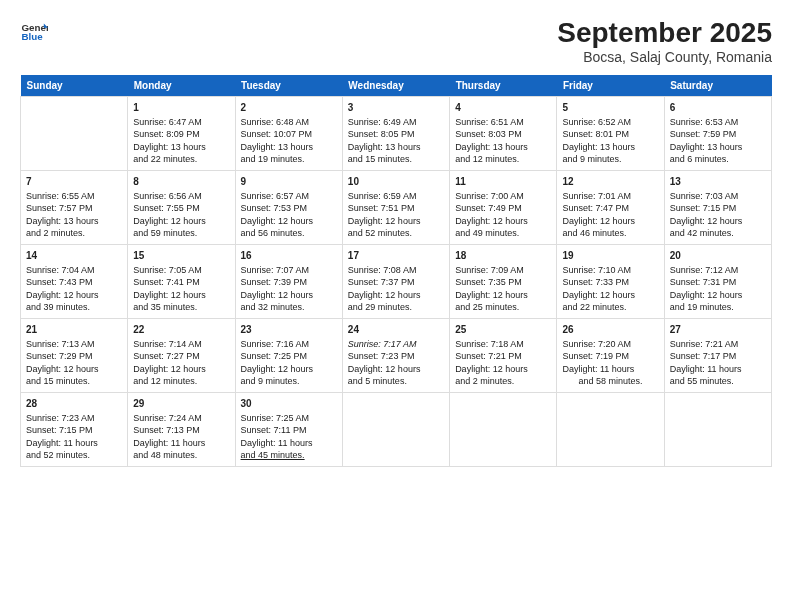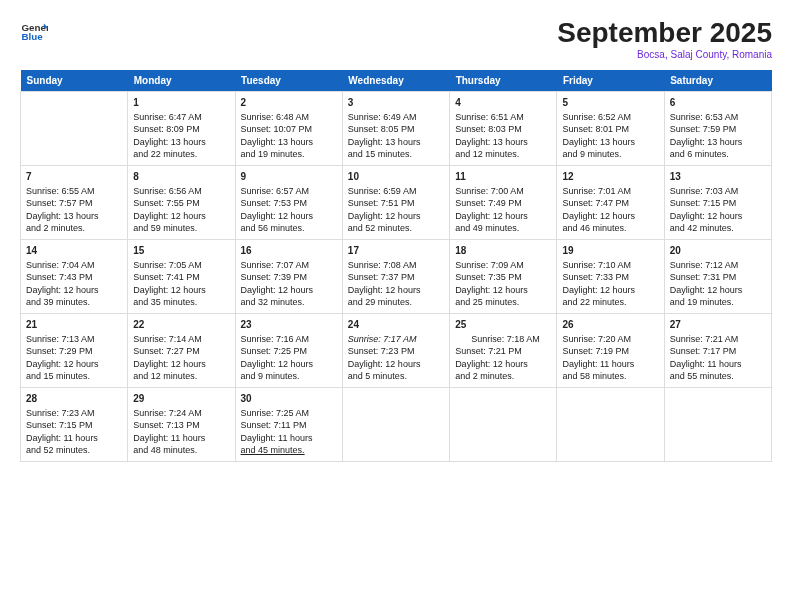--- a/index.html
+++ b/index.html
@@ -33,22 +33,22 @@
     .title-block {
       text-align: right;
     }
     .main-title {
       font-size: 28px;
       font-weight: bold;
       color: #222;
       line-height: 1.1;
     }
     .subtitle {
-      font-size: 10px;
-      color: #6d28d9;
+      font-size: 14px;
+      color: #404040;
     }
     table {
       width: 100%;
       border-collapse: collapse;
       font-size: 9.5px;
     }
     thead tr th {
       background: #1565c0;
       color: #fff;
       text-align: left;
@@ -278,31 +278,31 @@
           </td>
           <td>
             <span class="day-num">24</span>
             <span style="display: block; font-style: italic;">Sunrise: 7:17 AM</span>
             <span style="display: block;">Sunset: 7:23 PM</span>
             <span style="display: block;">Daylight: 12 hours</span>
             <span style="display: block;">and 5 minutes.</span>
           </td>
           <td>
             <span class="day-num">25</span>
-            <span style="display: block; margin-left: 16px;">Sunrise: 7:18 AM</span>
+            <span style="display: block;">Sunrise: 7:18 AM</span>
             <span style="display: block;">Sunset: 7:21 PM</span>
             <span style="display: block;">Daylight: 12 hours</span>
             <span style="display: block;">and 2 minutes.</span>
           </td>
           <td>
             <span class="day-num">26</span>
             <span style="display: block;">Sunrise: 7:20 AM</span>
             <span style="display: block;">Sunset: 7:19 PM</span>
             <span style="display: block;">Daylight: 11 hours</span>
-            <span style="display: block;">and 58 minutes.</span>
+            <span style="display: block; text-align: center;">and 58 minutes.</span>
           </td>
           <td>
             <span class="day-num">27</span>
             <span style="display: block;">Sunrise: 7:21 AM</span>
             <span style="display: block;">Sunset: 7:17 PM</span>
             <span style="display: block;">Daylight: 11 hours</span>
             <span style="display: block;">and 55 minutes.</span>
           </td>
         </tr>
         <tr>

